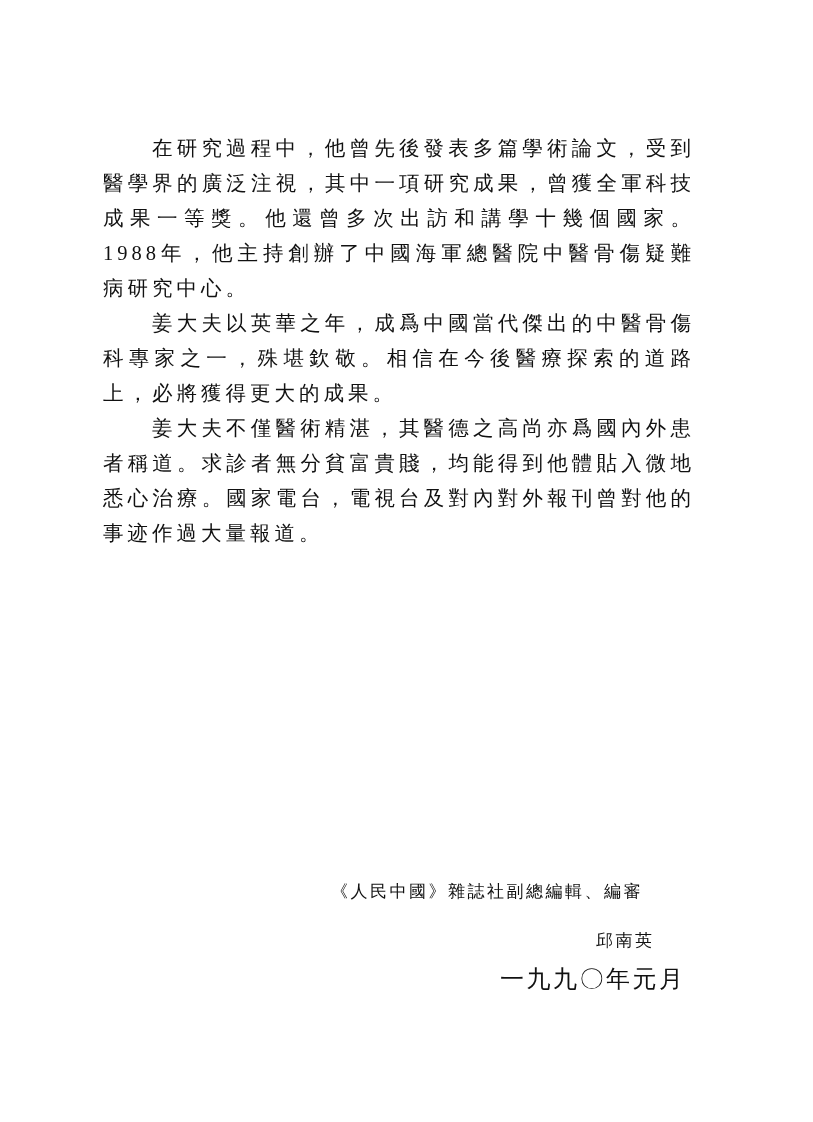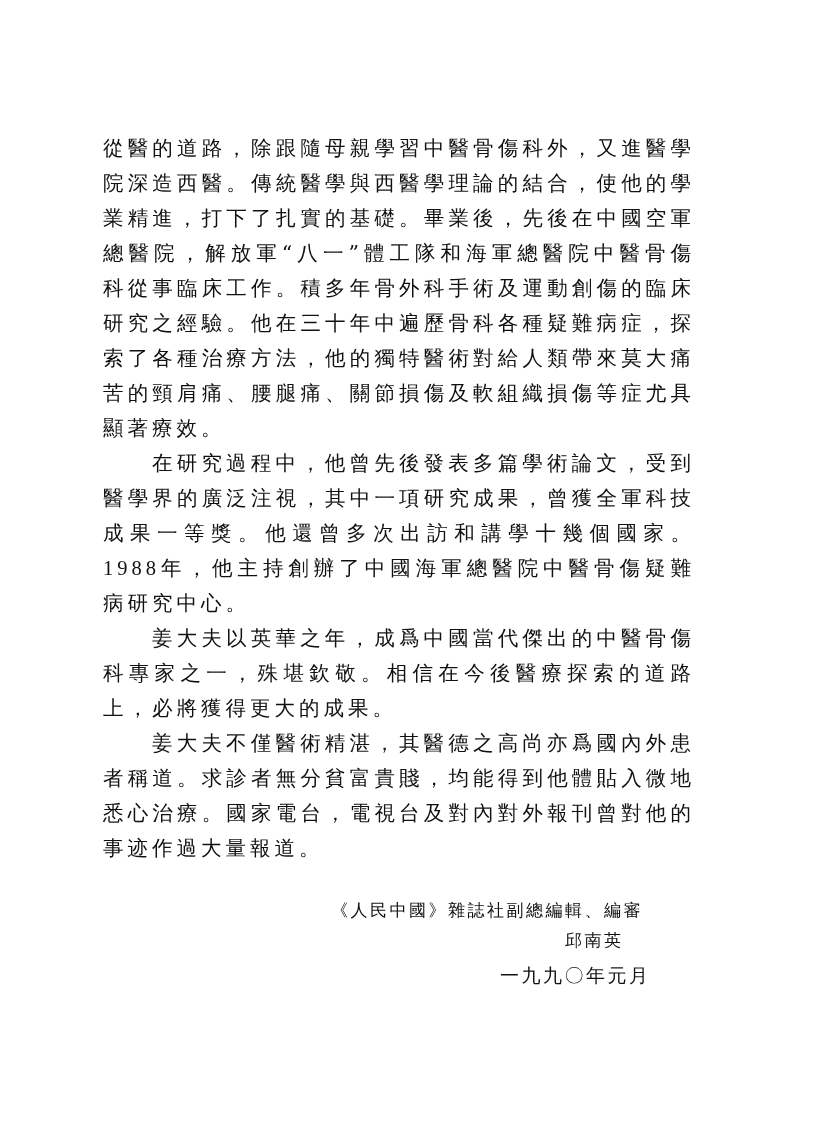--- a/index.html
+++ b/index.html
@@ -13,30 +13,29 @@
       position: absolute; left: 103px; top: 131px; width: 592px;
       font-size: 20.5px; line-height: 35px; letter-spacing: 4px;
       text-align: justify;
     }
     .para { margin: 0; }
     .para.indent { text-indent: 49px; font-family: Liberation Serif, serif; }
     .sig {
       position: absolute; font-size: 17px; letter-spacing: 2.5px; white-space: nowrap;
       font-family: "DejaVu Serif", "Liberation Serif", serif;
     }
-    .sig-1 { left: 331px; top: 899px; }
-    .sig-2 { left: 565px; top: 929px; }
-    .sig-3 { left: 500px; top: 963px; font-size: 19px; text-align: right; }
+    .sig-1 { left: 331px; top: 880px; }
+    .sig-2 { left: 596px; top: 929px; }
+    .sig-3 { left: 500px; top: 963px; font-size: 24px; text-align: right; }
   </style>
 </head>
 <body>
 
 <div class="page">
   <div class="body-text">
-    <p class="para">從醫的道路，除跟隨母親學習中醫骨傷科外，又進醫學院深造西醫。傳統醫學與西醫學理論的結合，使他的學業精進，打下了扎實的基礎。畢業後，先後在中國空軍總醫院，解放軍“八一”體工隊和海軍總醫院中醫骨傷科從事臨床工作。積多年骨外科手術及運動創傷的臨床研究之經驗。他在三十年中遍歷骨科各種疑難病症，探索了各種治療方法，他的獨特醫術對給人類帶來莫大痛苦的頸肩痛、腰腿痛、關節損傷及軟組織損傷等症尤具顯著療效。</p>
     <p class="para indent">在研究過程中，他曾先後發表多篇學術論文，受到醫學界的廣泛注視，其中一項研究成果，曾獲全軍科技成果一等獎。他還曾多次出訪和講學十幾個國家。1988年，他主持創辦了中國海軍總醫院中醫骨傷疑難病研究中心。</p>
     <p class="para indent">姜大夫以英華之年，成爲中國當代傑出的中醫骨傷科專家之一，殊堪欽敬。相信在今後醫療探索的道路上，必將獲得更大的成果。</p>
     <p class="para indent">姜大夫不僅醫術精湛，其醫德之高尚亦爲國內外患者稱道。求診者無分貧富貴賤，均能得到他體貼入微地悉心治療。國家電台，電視台及對內對外報刊曾對他的事迹作過大量報道。</p>
   </div>
 
   <div class="sig sig-1">《人民中國》雜誌社副總編輯、編審</div>
   <div class="sig sig-2">邱南英</div>
   <div class="sig sig-3">一九九〇年元月</div>
 </div>
 

